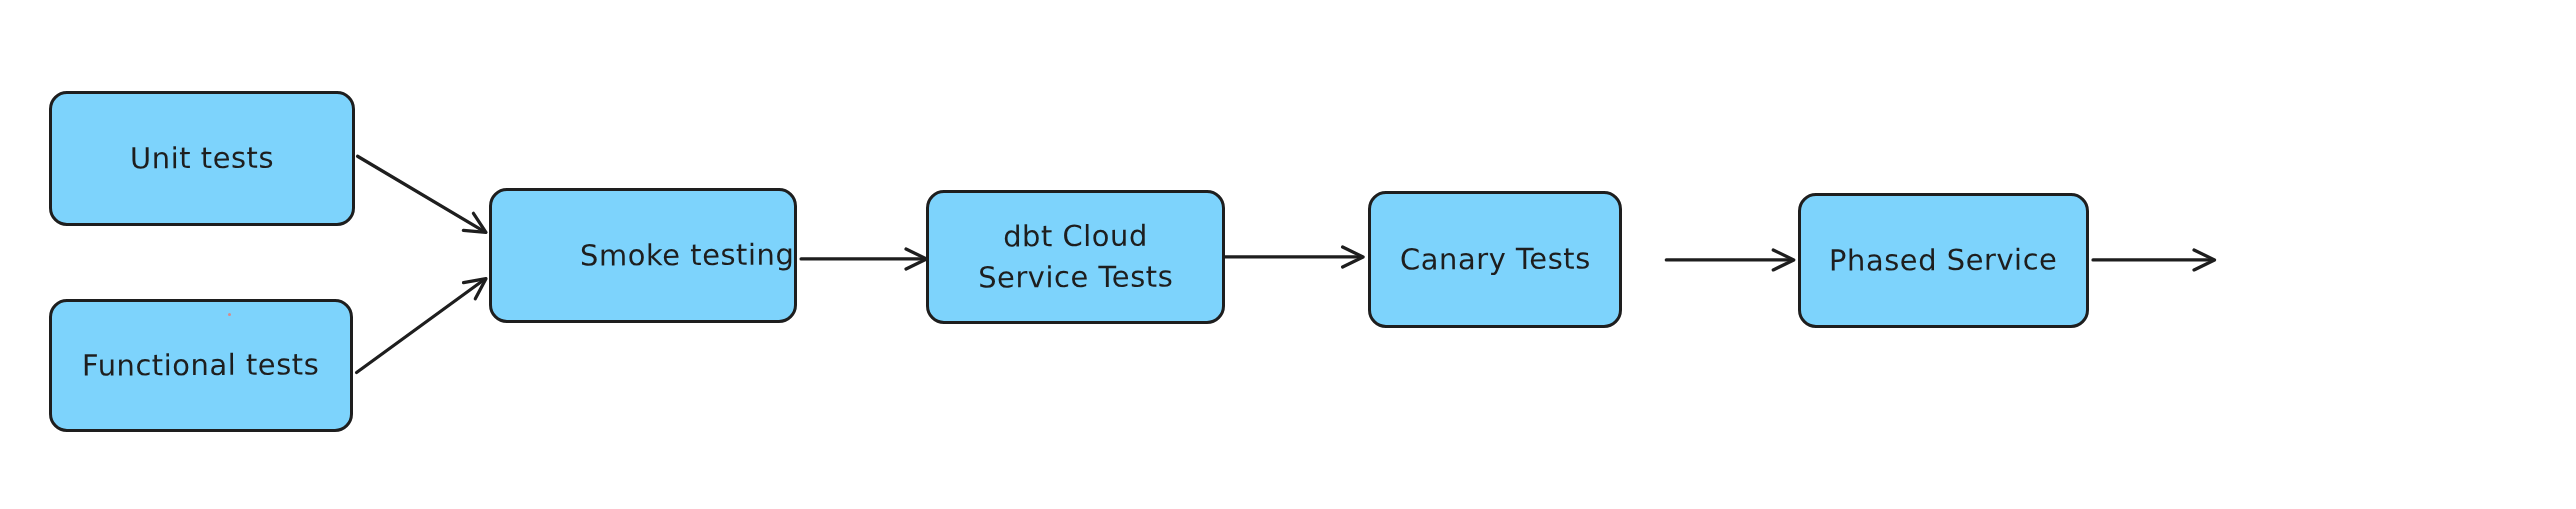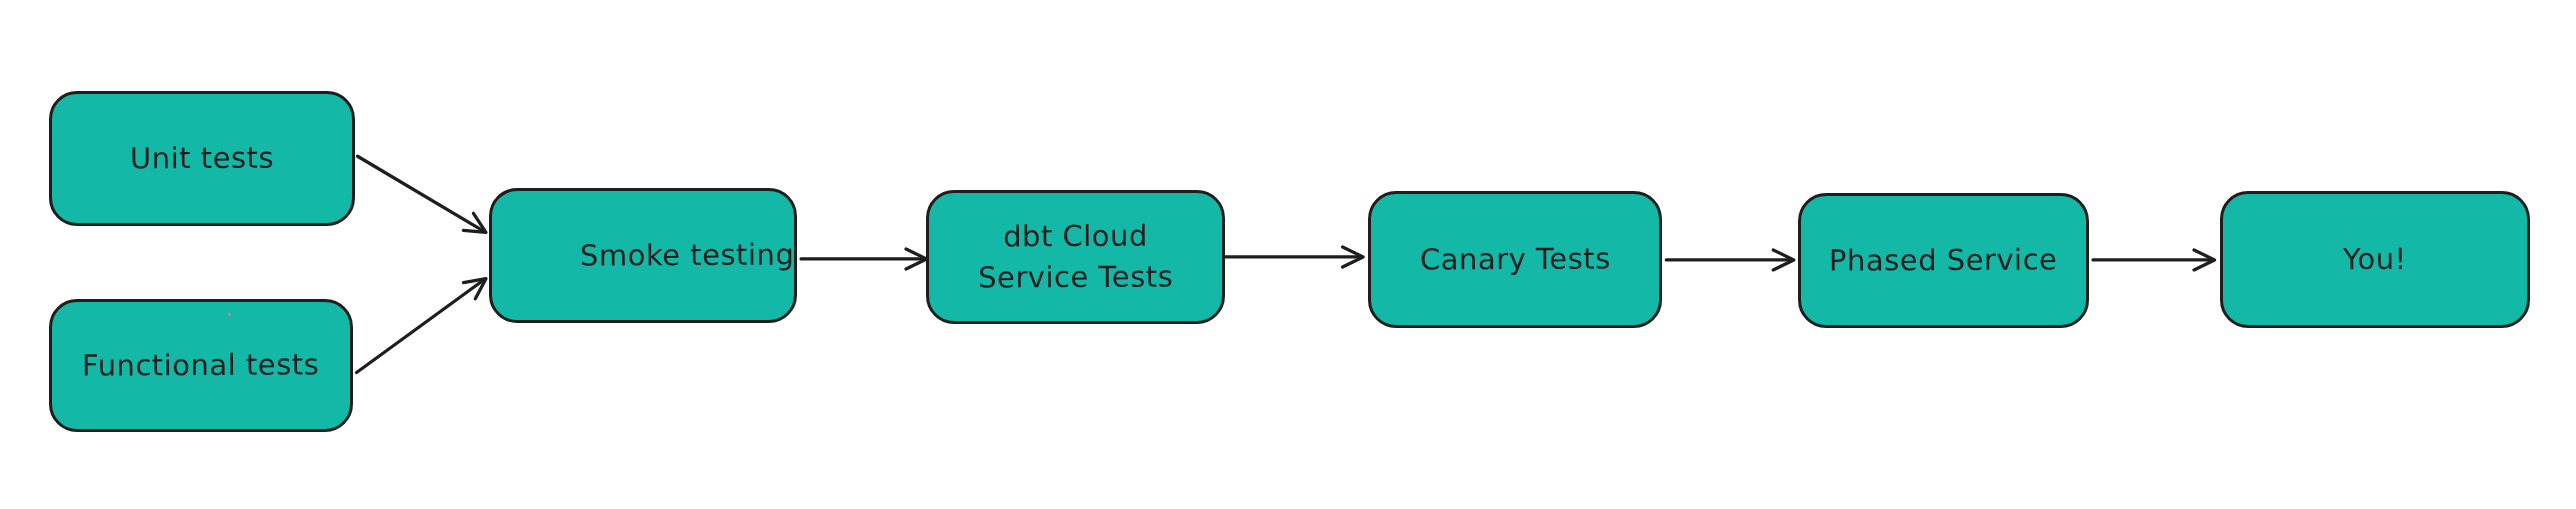--- a/index.html
+++ b/index.html
@@ -28,22 +28,22 @@
     stroke: #1e1e1e;
     stroke-width: 3.3;
     fill: none;
     stroke-linecap: round;
     stroke-linejoin: round;
   }
   .node {
     position: absolute;
     box-sizing: border-box;
     border: 3px solid #1e1e1e;
-    border-radius: 28px;
-    background: #14b8a6;
+    border-radius: 18px;
+    background: #7dd3fc;
     display: flex;
     align-items: center;
     justify-content: center;
     text-align: center;
   }
   .node-label {
     color: #1e1e1e;
     font-size: 29px;
     line-height: 1.4;
     letter-spacing: 0.5px;
@@ -102,28 +102,25 @@
 
   <div class="node" style="left:489px; top:188px; width:308px; height:135px;justify-content:flex-end;">
     <span class="node-label">Smoke testing</span>
   </div>
 
   <div class="node" style="left:926px; top:190px; width:299px; height:134px;">
     <span class="node-label">dbt Cloud
 Service Tests</span>
   </div>
 
-  <div class="node" style="left:1368px; top:191px; width:294px; height:137px;">
+  <div class="node" style="left:1368px; top:191px; width:254px; height:137px;">
     <span class="node-label">Canary Tests</span>
   </div>
 
   <div class="node" style="left:1798px; top:193px; width:291px; height:135px;">
     <span class="node-label">Phased Service</span>
   </div>
 
-  <div class="node" style="left:2220px; top:191px; width:310px; height:137px;">
-    <span class="node-label">You!</span>
-  </div>
 
   <div class="stray-dot"></div>
 
 </div>
 
 
 </body></html>

